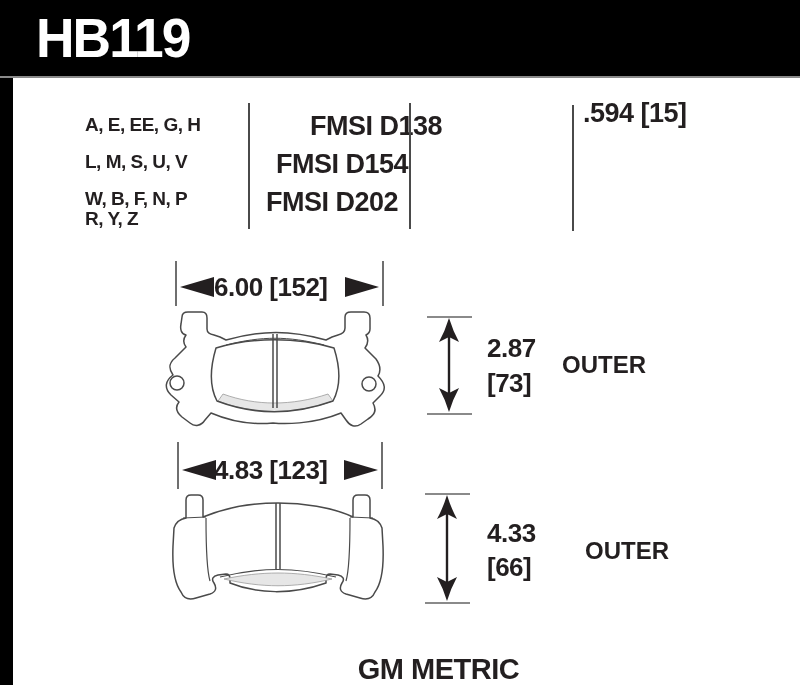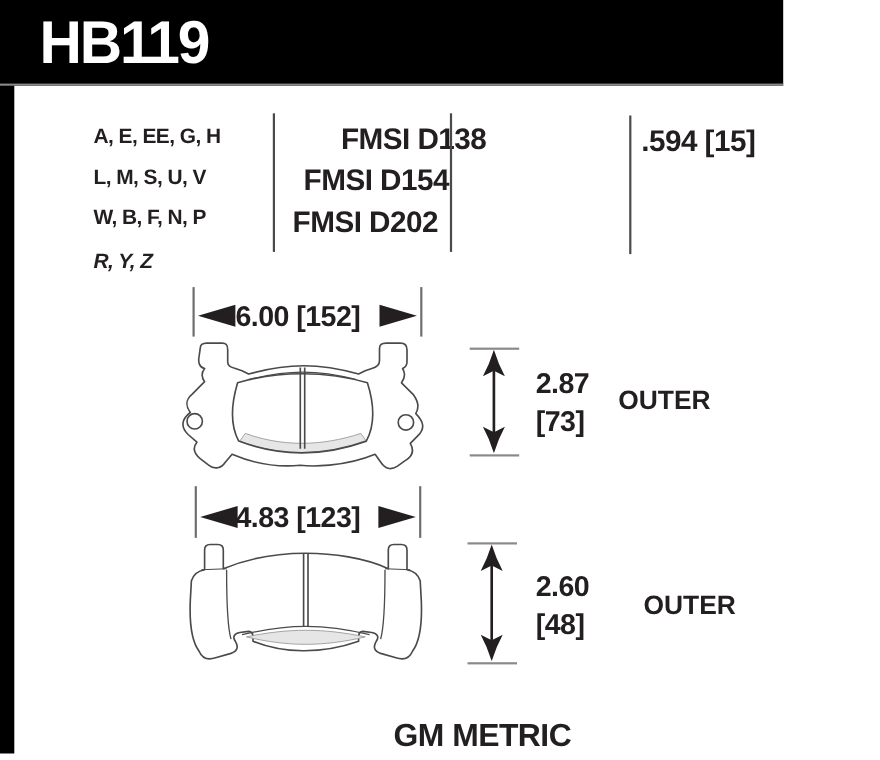--- a/index.html
+++ b/index.html
@@ -4,21 +4,21 @@
 <style>
   html,body{margin:0;padding:0;}
   body{
     width:800px;height:691px;position:relative;background:#ffffff;
     font-family:"Liberation Sans", sans-serif;overflow:hidden;
     color:#231f20;
   }
   .abs{position:absolute;}
   .btxt{font-weight:700;letter-spacing:-0.5px;white-space:nowrap;}
   .header-bar{
-    left:0;top:0;width:712px;height:78px;background:#000000;
+    left:0;top:0;width:800px;height:78px;background:#000000;
     border-bottom:2px solid #8a8a8a;box-sizing:border-box;
   }
   .part-number{
     left:36px;top:9px;font-size:55px;font-weight:700;color:#ffffff;
     letter-spacing:-2px;line-height:58px;transform:scaleX(0.97);transform-origin:left center;
   }
   .left-strip{left:0;top:78px;width:13px;height:607px;background:#000000;}
   .vdiv{width:2px;background:#4a4a4a;}
   .spec-row{font-size:19px;line-height:37px;}
   .fmsi-row{font-size:27px;line-height:38px;}
@@ -37,32 +37,32 @@
 <body>
 
 <div class="abs header-bar">
   <div class="abs part-number">HB119</div>
 </div>
 <div class="abs left-strip"></div>
 
 <div class="abs btxt spec-row" style="left:85px;top:106px;">A, E, EE, G, H</div>
 <div class="abs btxt spec-row" style="left:85px;top:143px;">L, M, S, U, V</div>
 <div class="abs btxt spec-row" style="left:85px;top:180px;">W, B, F, N, P</div>
-<div class="abs btxt spec-row" style="left:85px;top:220px;font-style:italic;">R, Y, Z</div>
+<div class="abs btxt spec-row" style="left:85px;top:200px;">R, Y, Z</div>
 
 <div class="abs vdiv" style="left:248px;top:103px;height:126px;"></div>
 
 <div class="abs btxt fmsi-row" style="left:266px;top:107px;margin-left:44px;">FMSI D138</div>
 <div class="abs btxt fmsi-row" style="left:276px;top:145px;">FMSI D154</div>
 <div class="abs btxt fmsi-row" style="left:266px;top:183px;">FMSI D202</div>
 
 <div class="abs vdiv" style="left:409px;top:103px;height:126px;"></div>
 <div class="abs vdiv" style="left:572px;top:105px;height:126px;"></div>
 
-<div class="abs btxt" style="left:583px;top:111px;font-size:27px;line-height:34px;">.594 [15]</div>
+<div class="abs btxt" style="left:583px;top:96px;font-size:27px;line-height:34px;">.594 [15]</div>
 
 <div class="abs tick-v" style="left:175px;top:261px;height:45px;"></div>
 <div class="abs tick-v" style="left:382px;top:261px;height:45px;"></div>
 <svg class="abs" style="left:179px;top:276px;" width="36" height="22" viewBox="0 0 36 22">
   <polygon points="1,11 35,1 35,21" fill="#231f20"></polygon>
 </svg>
 <svg class="abs" style="left:344px;top:276px;" width="36" height="22" viewBox="0 0 36 22">
   <polygon points="35,11 1,1 1,21" fill="#231f20"></polygon>
 </svg>
 <div class="abs btxt dim-label" style="left:214px;top:273px;width:132px;">6.00 [152]</div>
@@ -126,17 +126,17 @@
   </g>
 </svg>
 
 <div class="abs tick-h" style="left:425px;top:493px;width:45px;"></div>
 <div class="abs tick-h" style="left:425px;top:602px;width:45px;"></div>
 <svg class="abs" style="left:435px;top:495px;" width="24" height="106" viewBox="0 0 24 106">
   <path d="M12,0 Q8,13 2,24 L12,19 L22,24 Q16,13 12,0 Z" fill="#231f20"></path>
   <path d="M12,106 Q8,93 2,82 L12,87 L22,82 Q16,93 12,106 Z" fill="#231f20"></path>
   <line x1="12" y1="14" x2="12" y2="92" stroke="#231f20" stroke-width="2.4"></line>
 </svg>
-<div class="abs btxt dim-val" style="left:487px;top:519px;">2.60</div>
-<div class="abs btxt dim-val" style="left:487px;top:553px;">[48]</div>
+<div class="abs btxt dim-val" style="left:487px;top:519px;">4.33</div>
+<div class="abs btxt dim-val" style="left:487px;top:553px;">[66]</div>
 <div class="abs btxt pad-label" style="left:585px;top:538px;">OUTER</div>
 
 <div class="abs btxt footer-app">GM METRIC</div>
 
 </body></html>

